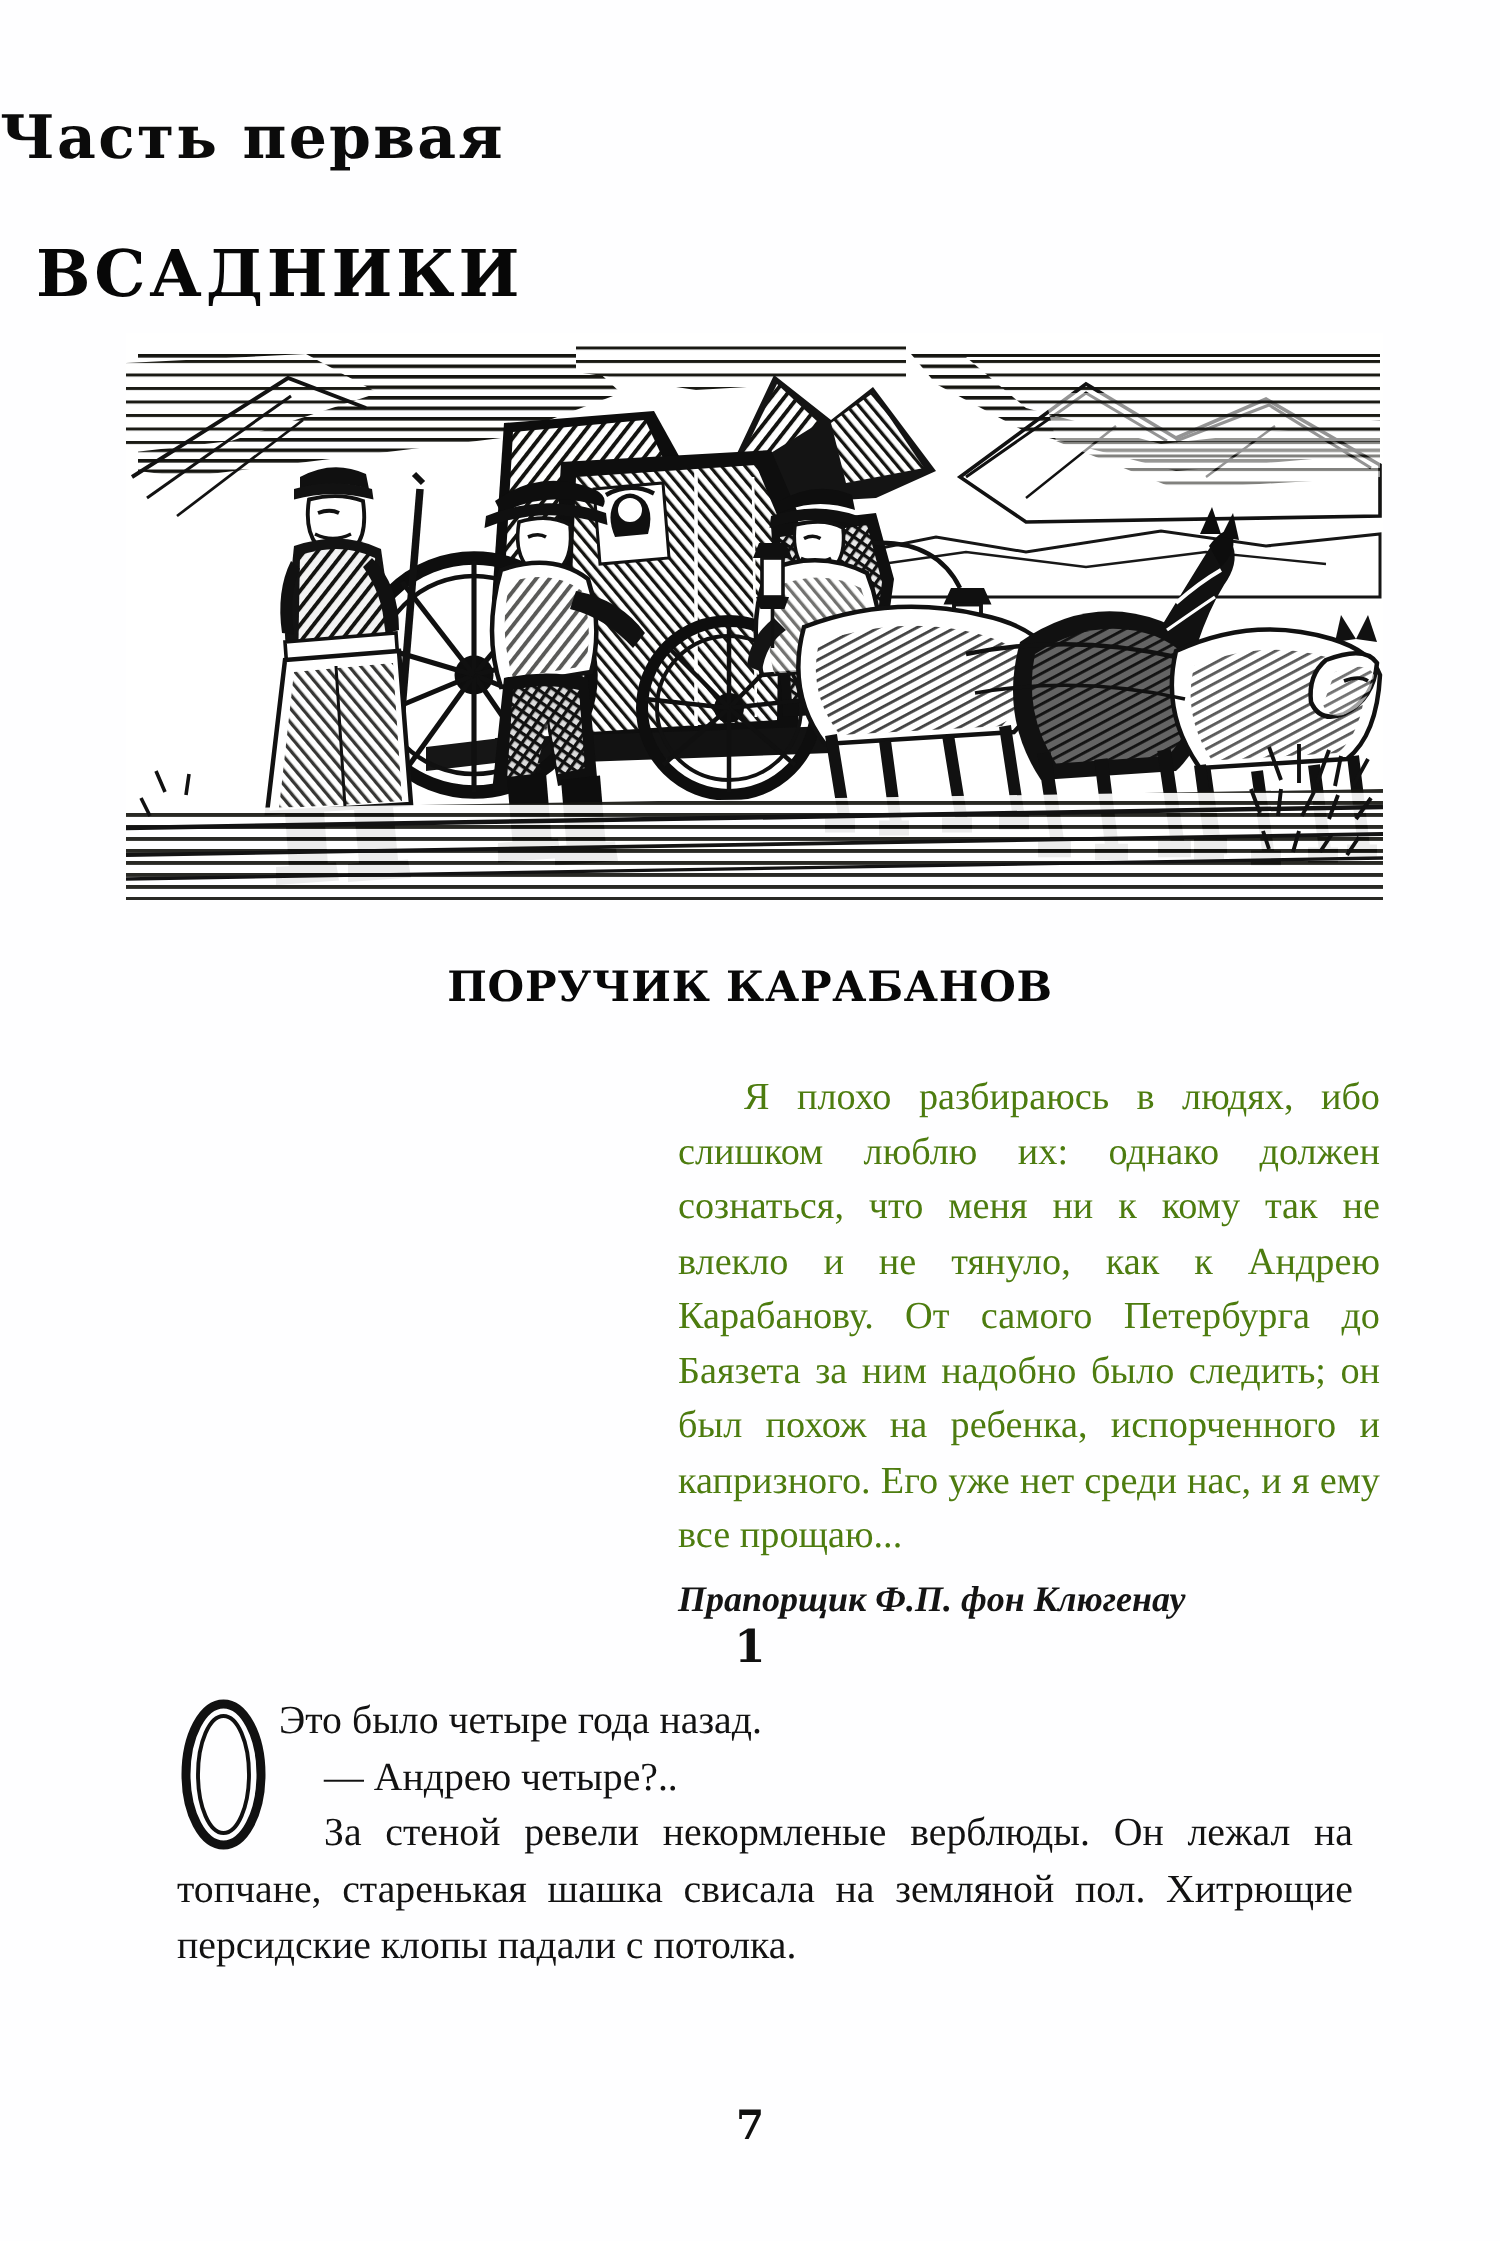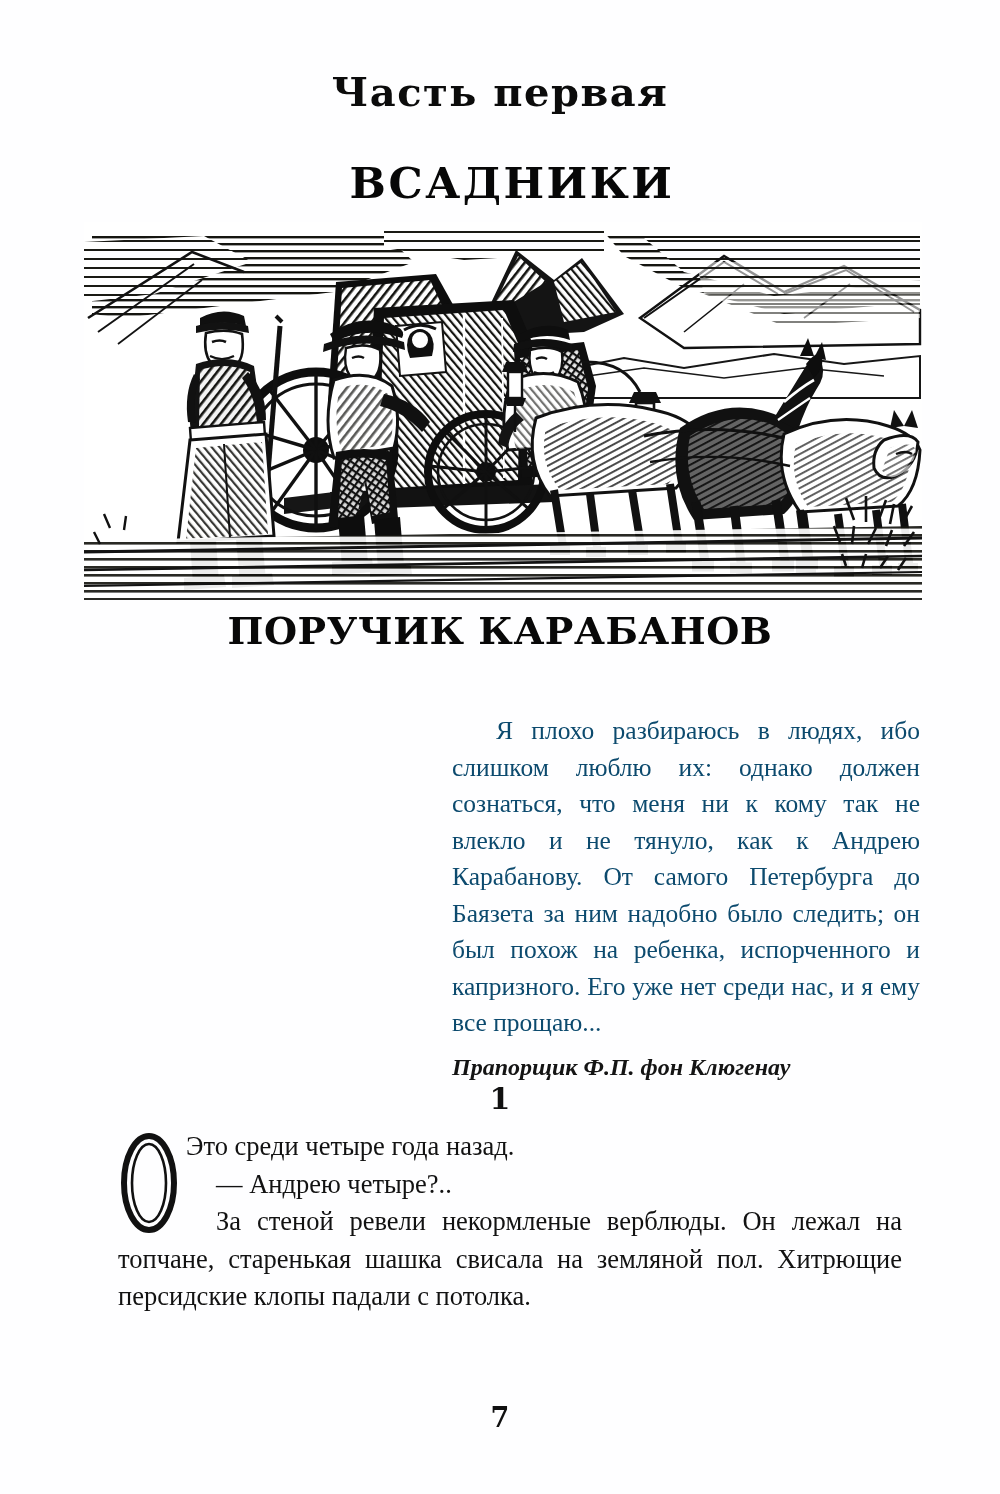--- a/index.html
+++ b/index.html
@@ -23,21 +23,20 @@
     height: 1494px;
     background: #fefeff;
   }
 
   
   .part-heading {
     position: absolute;
     left: 0;
     top: 72px;
     width: 1000px;
-    text-align: center;
   }
   .part-line-1 {
     font-family: "DejaVu Serif", "Liberation Serif", serif;
     font-weight: 700;
     font-size: 40px;
     letter-spacing: 1.5px;
     color: #0b0b0b;
     line-height: 1;
     margin: 0;
   }
@@ -61,47 +60,47 @@
     height: 378px;
     overflow: hidden;
     background: #ffffff;
   }
   .illustration svg { display: block; }
 
   
   .chapter-title {
     position: absolute;
     left: 0;
-    top: 612px;
+    top: 644px;
     width: 1000px;
     text-align: center;
     font-family: "DejaVu Serif", "Liberation Serif", serif;
     font-weight: 700;
-    font-size: 38px;
+    font-size: 28px;
     letter-spacing: 0.5px;
     color: #080808;
     line-height: 1;
     margin: 0;
   }
 
   
   .epigraph {
     position: absolute;
     left: 452px;
     top: 713px;
     width: 468px;
   }
   .epigraph-text {
     margin: 0;
     font-family: "Liberation Serif", "DejaVu Serif", serif;
     font-size: 25.5px;
     line-height: 36.5px;
     text-align: justify;
     text-indent: 44px;
-    color: #0c4a6e;
+    color: #4d7c0f;
     hyphens: manual;
   }
   .epigraph-attribution {
     margin: 10px 0 0 0;
     font-family: "Liberation Serif", "DejaVu Serif", serif;
     font-style: italic;
     font-weight: 700;
     font-size: 24px;
     line-height: 30px;
     color: #141414;
@@ -434,20 +433,20 @@
 
   <div class="section-number">1</div>
 
   <div class="body-text">
     <div class="dropcap">
       <svg width="62" height="106" viewBox="0 0 62 106" xmlns="http://www.w3.org/2000/svg">
         <ellipse cx="31" cy="53" rx="25" ry="47" fill="none" stroke="#111111" stroke-width="6"></ellipse>
         <ellipse cx="31" cy="53" rx="17" ry="39" fill="none" stroke="#111111" stroke-width="2.6"></ellipse>
       </svg>
     </div>
-    <p class="body-par first">Это среди четыре года назад.</p>
+    <p class="body-par first">Это было четыре года назад.</p>
     <p class="body-par indent">— Андрею четыре?..</p>
     <p class="body-par indent">За стеной ревели некормленые верблюды. Он лежал на топчане, старенькая шашка свисала на земляной пол. Хитрющие персидские клопы падали с потолка.</p>
   </div>
 
   <div class="page-number">7</div>
 
 </div>
 
 </body></html>

